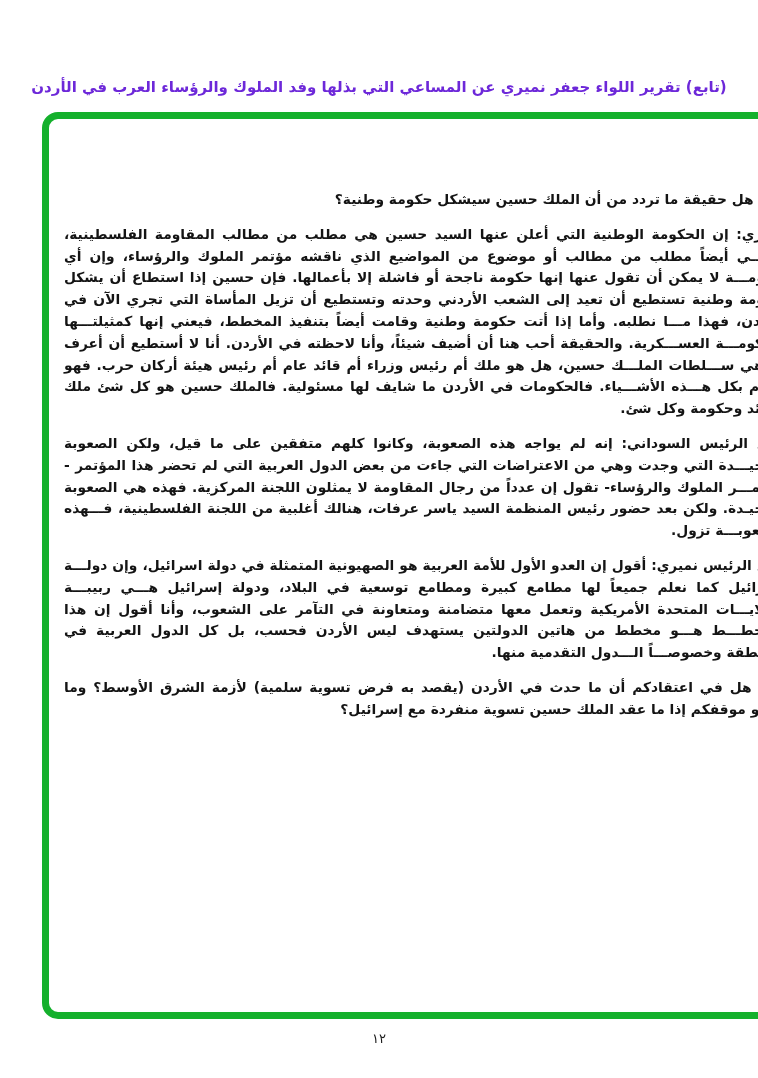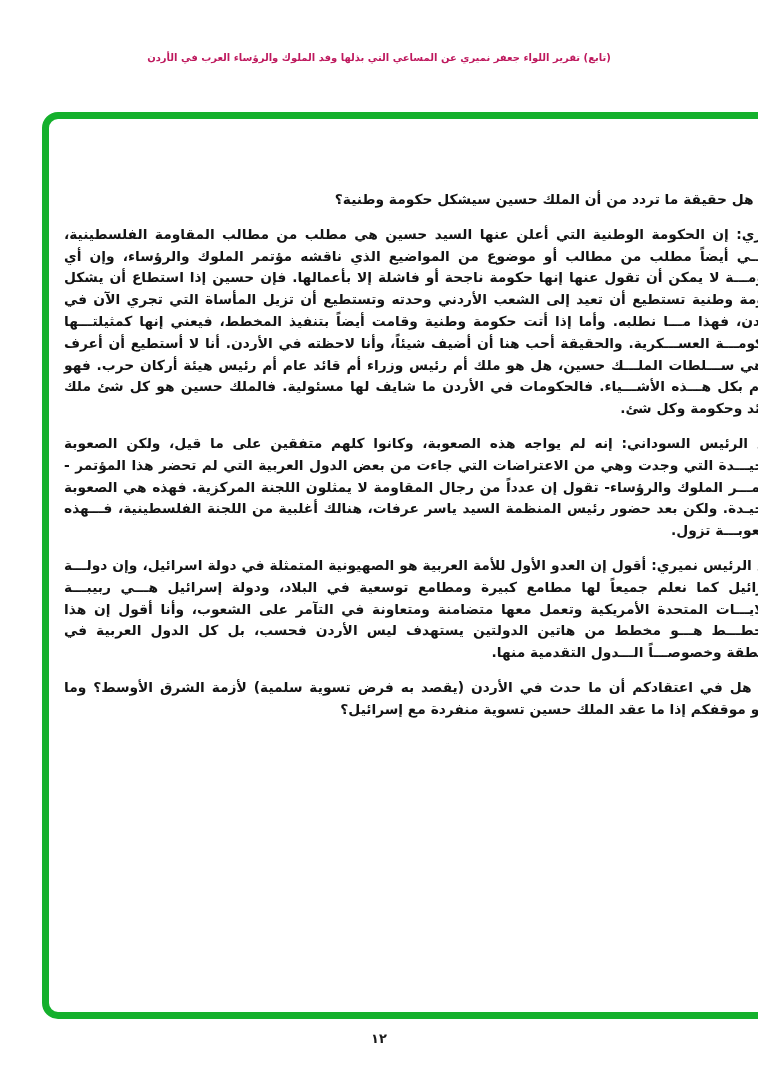--- a/index.html
+++ b/index.html
@@ -10,28 +10,28 @@
     width: 758px;
     height: 1078px;
     position: relative;
     background: #ffffff;
     font-family: "DejaVu Sans", sans-serif;
     color: #111111;
     overflow: hidden;
   }
   .page-header {
     position: absolute;
-    top: 52px;
+    top: 78px;
     left: 30px;
     right: 30px;
     direction: rtl;
     text-align: center;
-    font-size: 10px;
+    font-size: 15px;
     font-weight: bold;
-    color: #be185d;
+    color: #6d28d9;
     letter-spacing: 0.2px;
   }
   .doc-frame {
     position: absolute;
     left: 42px;
     top: 112px;
     width: 756px;
     height: 907px;
     box-sizing: border-box;
     border: 7px solid #14b02c;
@@ -54,21 +54,21 @@
     color: #141414;
   }
   .page-number {
     position: absolute;
     top: 1031px;
     left: 0;
     right: 0;
     direction: rtl;
     text-align: center;
     font-size: 13px;
-    font-weight: bold;
+    font-weight: normal;
     letter-spacing: 5px;
     color: #1a1a1a;
   }
 </style>
 </head>
 <body>
 
 <div class="page-header">(تابع) تقرير اللواء جعفر نميري عن المساعي التي بذلها وفد الملوك والرؤساء العرب في الأردن</div>
 
 <div class="doc-frame" style="border-color: rgb(20, 176, 44);">

